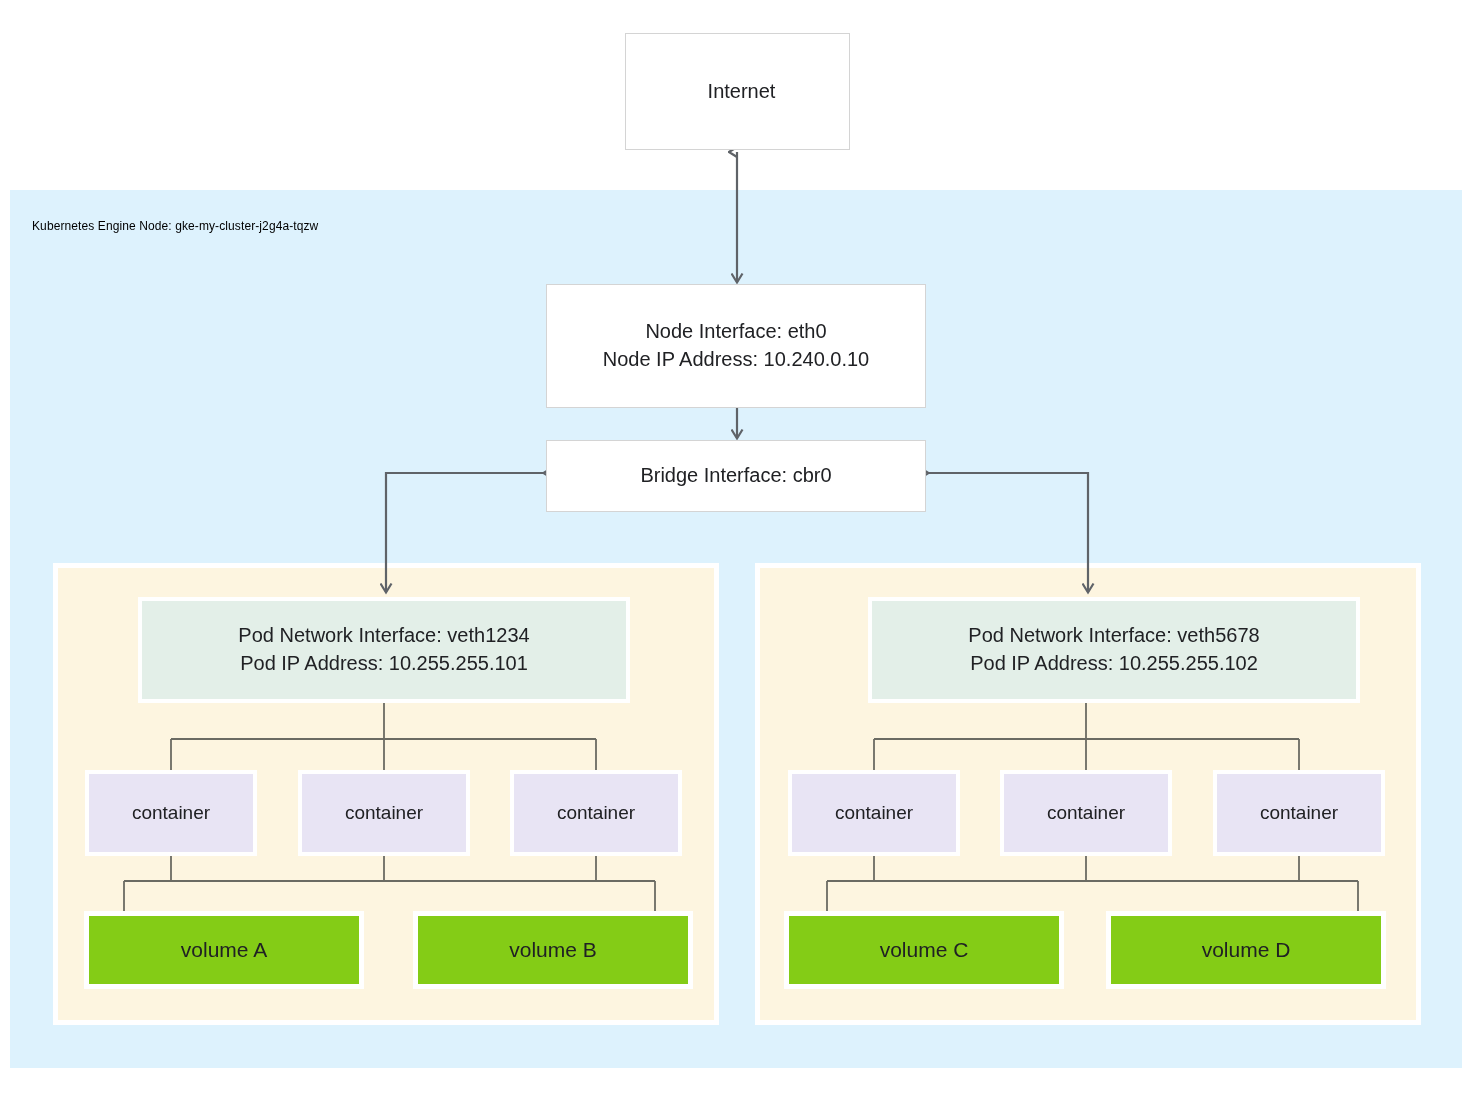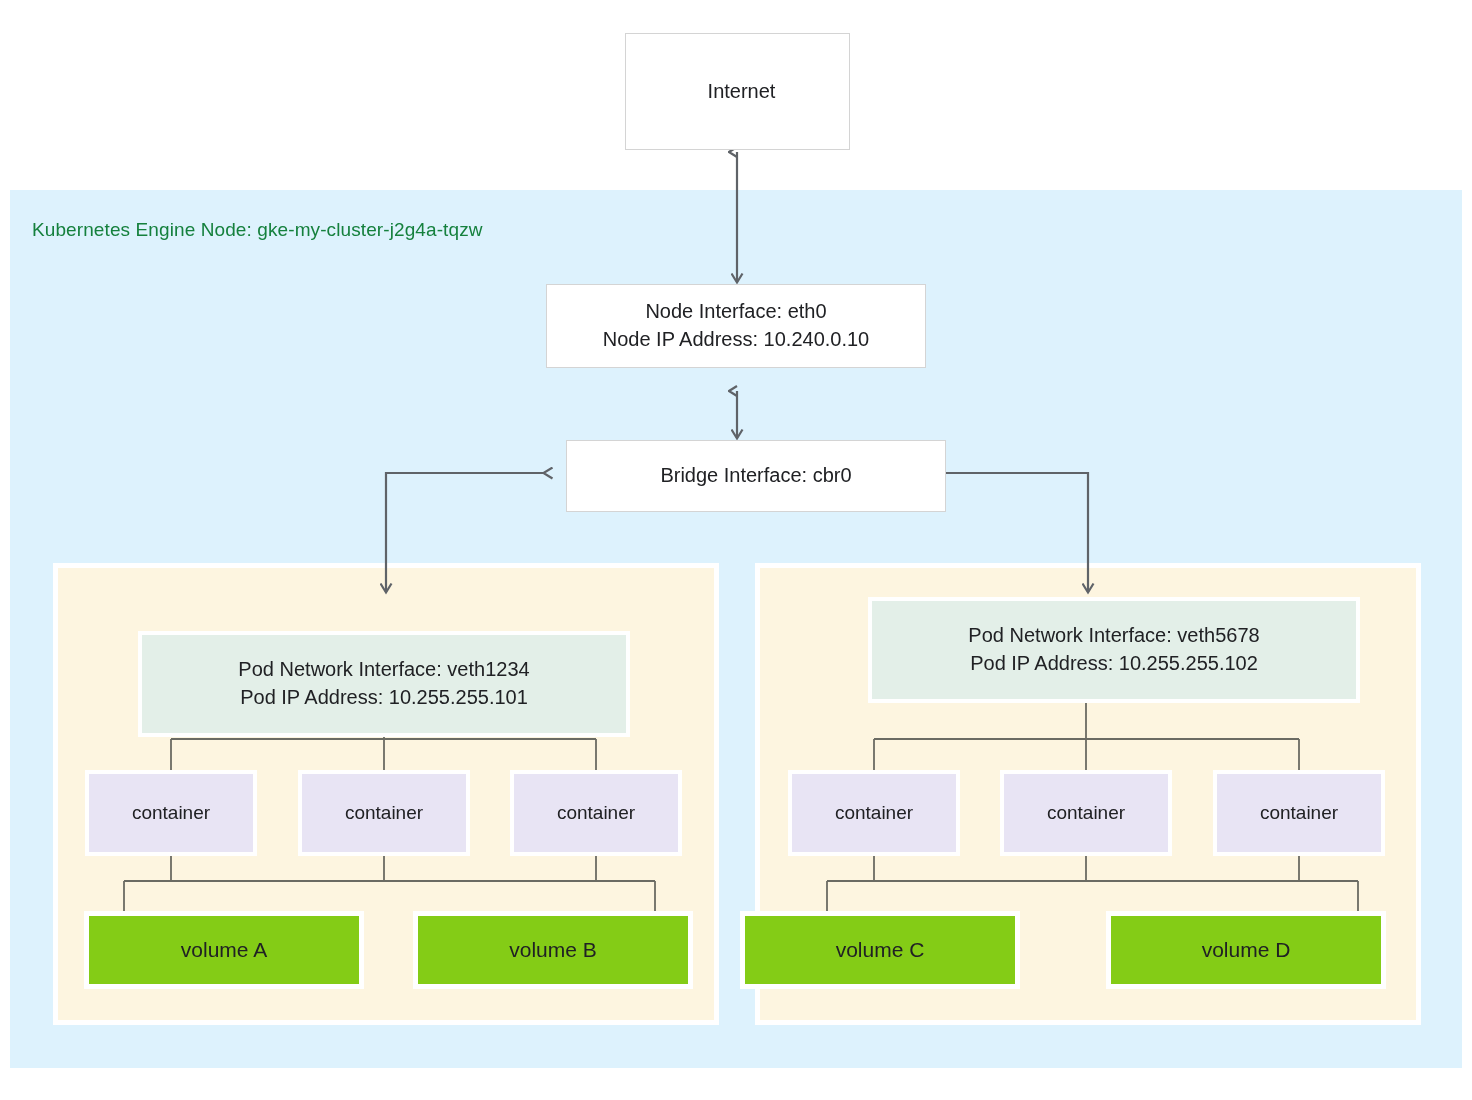--- a/index.html
+++ b/index.html
@@ -22,22 +22,22 @@
     left: 10px;
     top: 190px;
     width: 1452px;
     height: 878px;
     background: #ddf2fd;
   }
   .node-label {
     position: absolute;
     left: 32px;
     top: 219px;
-    font-size: 19px;
-    color: #15803d;
+    font-size: 12px;
+    color: #000000;
     letter-spacing: 0.1px;
     white-space: nowrap;
   }
   .pod-region {
     position: absolute;
     background: #fdf5e0;
     border: 5px solid #ffffff;
     box-sizing: border-box;
   }
   #pod-left  { left: 53px;  top: 563px; width: 666px; height: 462px; }
@@ -55,34 +55,33 @@
   }
   .plain-box {
     background: #ffffff;
     border: 1px solid #d4d4d4;
     font-size: 20px;
   }
   #internet-box {
     left: 625px; top: 33px; width: 225px; height: 117px; padding-left: 8px;
   }
   #node-iface-box {
-    left: 546px; top: 284px; width: 380px; height: 84px;
+    left: 546px; top: 284px; width: 380px; height: 124px;
     font-size: 20px;
   }
   #bridge-box {
     left: 546px; top: 440px; width: 380px; height: 72px;
     font-size: 20px;
-    margin-left: 20px;
   }
   .pod-iface-box {
     background: #e3efe8;
     border: 4px solid #ffffff;
     font-size: 20px;
   }
-  #pod-iface-left  { left: 138px; top: 631px; width: 492px; height: 106px; }
+  #pod-iface-left  { left: 138px; top: 597px; width: 492px; height: 106px; }
   #pod-iface-right { left: 868px; top: 597px; width: 492px; height: 106px; }
 
   .container-box {
     background: #e8e4f4;
     border: 4px solid #ffffff;
     font-size: 19px;
     width: 172px;
     height: 86px;
   }
   .volume-box {
@@ -188,16 +187,16 @@
   <div class="box container-box" style="left:298px; top:770px;">container</div>
   <div class="box container-box" style="left:510px; top:770px;">container</div>
 
   <div class="box volume-box" style="left:84px;  top:911px;">volume A</div>
   <div class="box volume-box" style="left:413px; top:911px;">volume B</div>
 
   <div class="box container-box" style="left:788px;  top:770px;">container</div>
   <div class="box container-box" style="left:1000px; top:770px;">container</div>
   <div class="box container-box" style="left:1213px; top:770px;">container</div>
 
-  <div class="box volume-box" style="left:740px;  top:911px;">volume C</div>
+  <div class="box volume-box" style="left:784px;  top:911px;">volume C</div>
   <div class="box volume-box" style="left:1106px; top:911px;">volume D</div>
 
 </div>
 
 </body></html>

